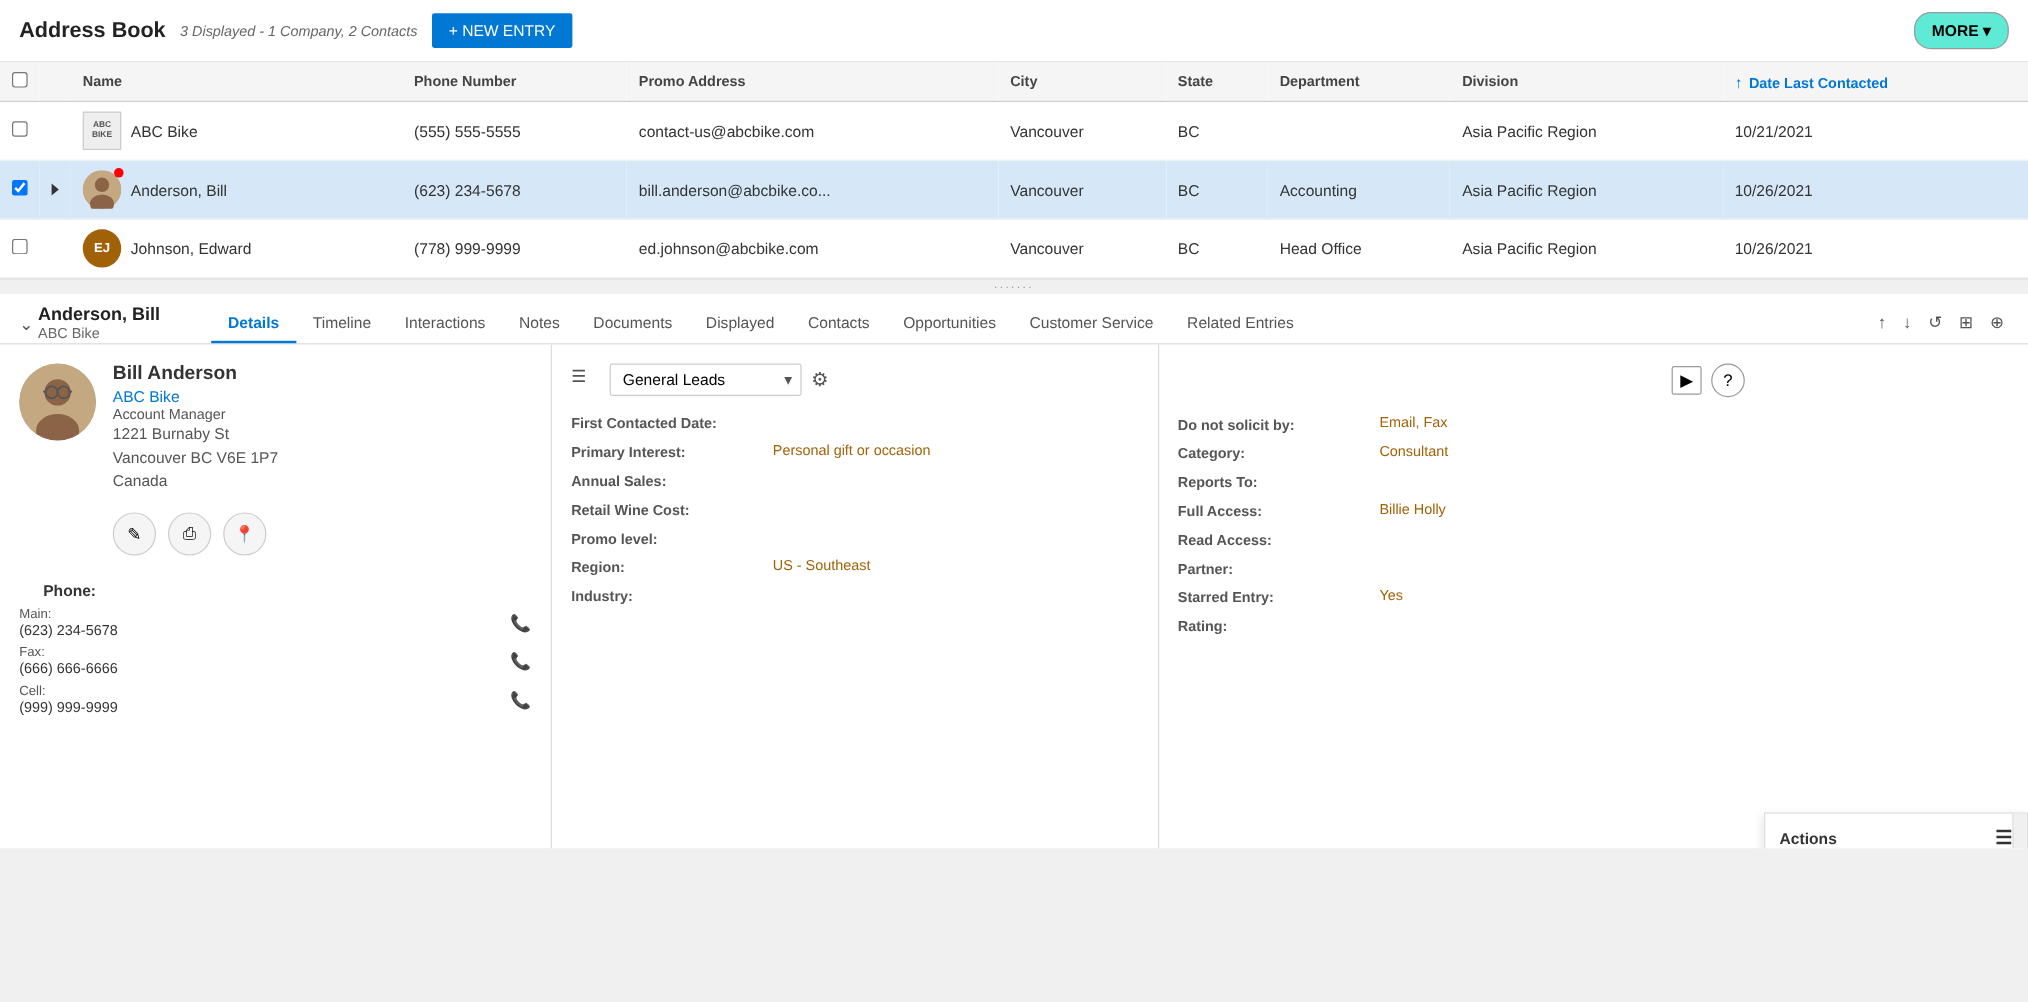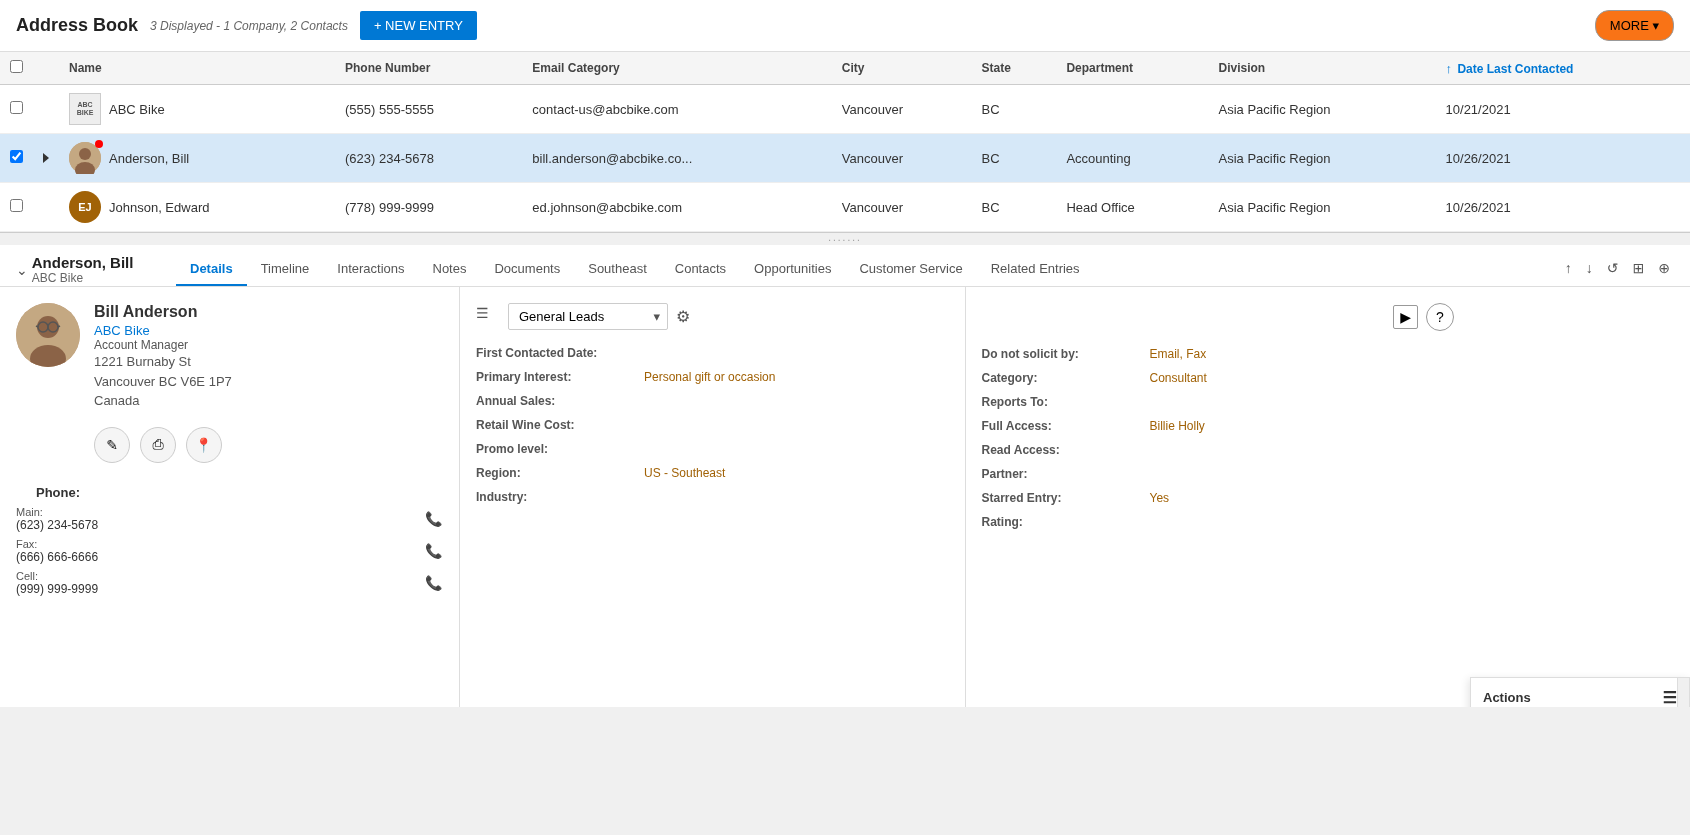--- a/index.html
+++ b/index.html
@@ -34,29 +34,30 @@
       padding: 7px 14px;
       cursor: pointer;
       font-size: 13px;
       display: flex;
       align-items: center;
       gap: 4px;
       border-radius: 2px;
     }
     .more-btn {
       margin-left: auto;
-      background: #f97316;
+      background: #5eead4;
       border: 1px solid #999;
       padding: 7px 14px;
       cursor: pointer;
       font-size: 13px;
       display: flex;
       align-items: center;
       gap: 4px;
       border-radius: 14px;
+      font-weight: bold;
     }
 
     
     .data-table {
       width: 100%;
       border-collapse: collapse;
     }
     .data-table th {
       background: #f5f5f5;
       border-bottom: 1px solid #ccc;
@@ -280,21 +281,21 @@
       pointer-events: none;
       color: #555;
     }
     .gear-icon {
       color: #555;
       cursor: pointer;
       font-size: 16px;
     }
     .field-row {
       display: flex;
-      align-items: flex-end;
+      align-items: flex-start;
       margin-bottom: 8px;
       gap: 8px;
     }
     .field-label {
       color: #555;
       font-weight: 600;
       min-width: 160px;
       font-size: 12px;
       padding-top: 2px;
     }
@@ -376,21 +377,21 @@
     <button class="more-btn">MORE ▾</button>
   </div>
 
   <table class="data-table">
     <thead>
       <tr>
         <th class="col-check"><input type="checkbox" style=""></th>
         <th class="expand-col"></th>
         <th>Name</th>
         <th>Phone Number</th>
-        <th>Email Category</th>
+        <th>Promo Address</th>
         <th>City</th>
         <th>State</th>
         <th>Department</th>
         <th>Division</th>
         <th class="sortable"><span class="sort-arrow">↑</span> Date Last Contacted</th>
       </tr>
     </thead>
     <tbody id="table-body">
     <tr>
           <td><input type="checkbox" style=""></td>
@@ -467,21 +468,21 @@
           <div class="contact-company">ABC Bike</div>
         </div>
       </div>
     </div>
     <div class="detail-tabs" id="detail-tabs">
         <div class="tab-item active">Details</div>
         <div class="tab-item">Timeline</div>
         <div class="tab-item">Interactions</div>
         <div class="tab-item">Notes</div>
         <div class="tab-item">Documents</div>
-        <div class="tab-item">Southeast</div>
+        <div class="tab-item">Displayed</div>
         <div class="tab-item">Contacts</div>
         <div class="tab-item">Opportunities</div>
         <div class="tab-item">Customer Service</div>
         <div class="tab-item">Related Entries</div>
       </div>
     <div class="tab-actions">
       <button class="tab-action-btn">↑</button>
       <button class="tab-action-btn">↓</button>
       <button class="tab-action-btn">↺</button>
       <button class="tab-action-btn">⊞</button>

